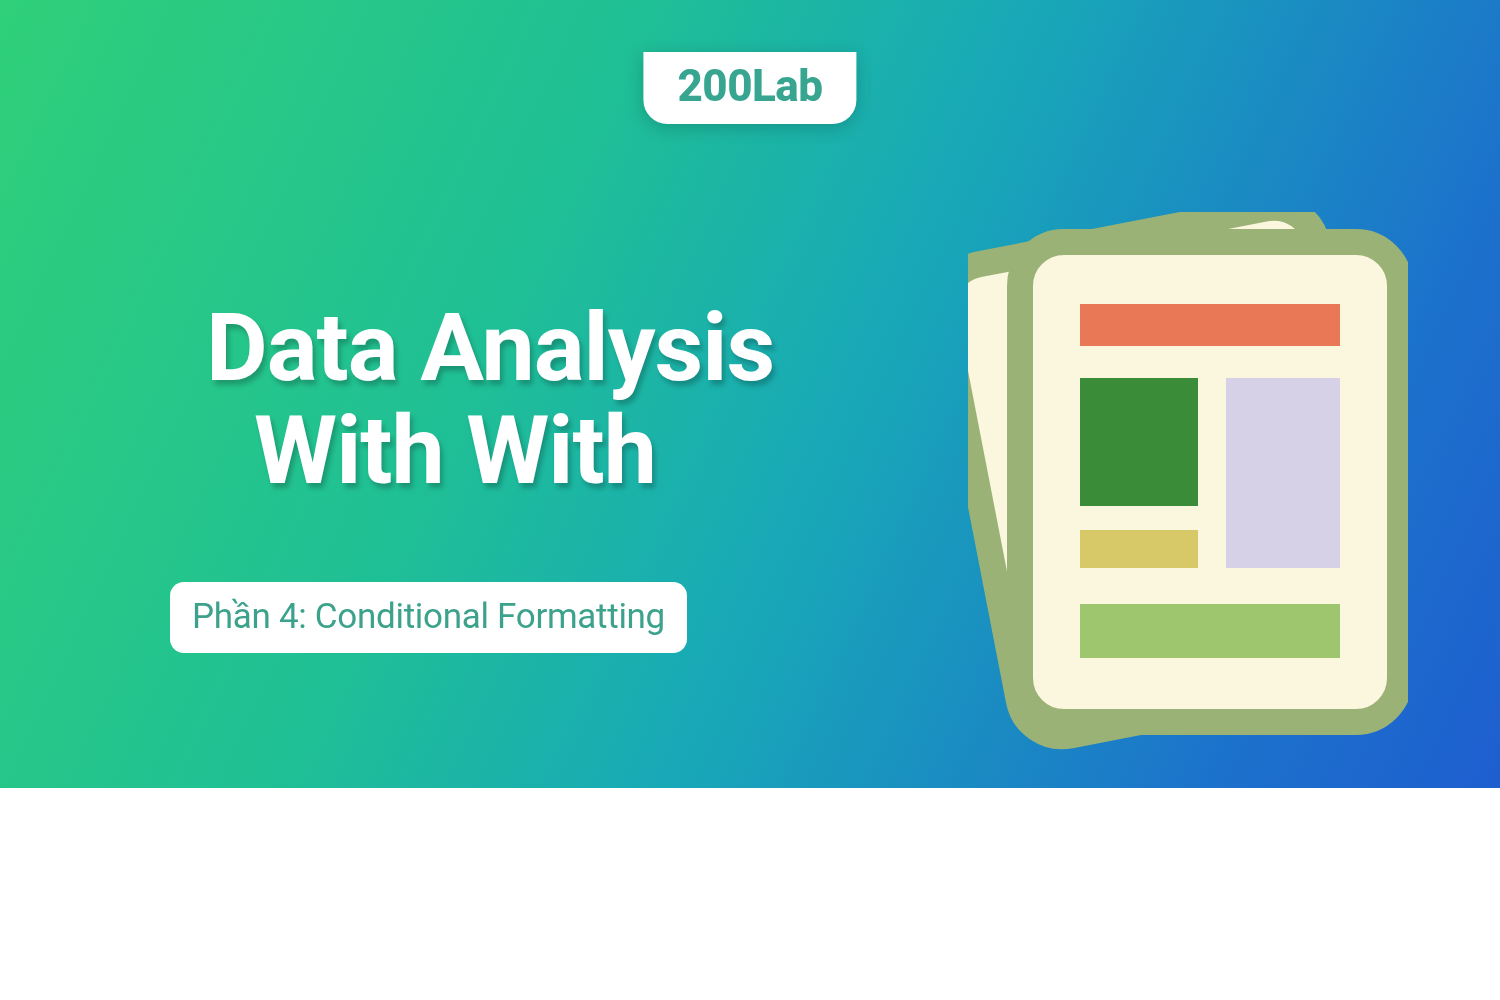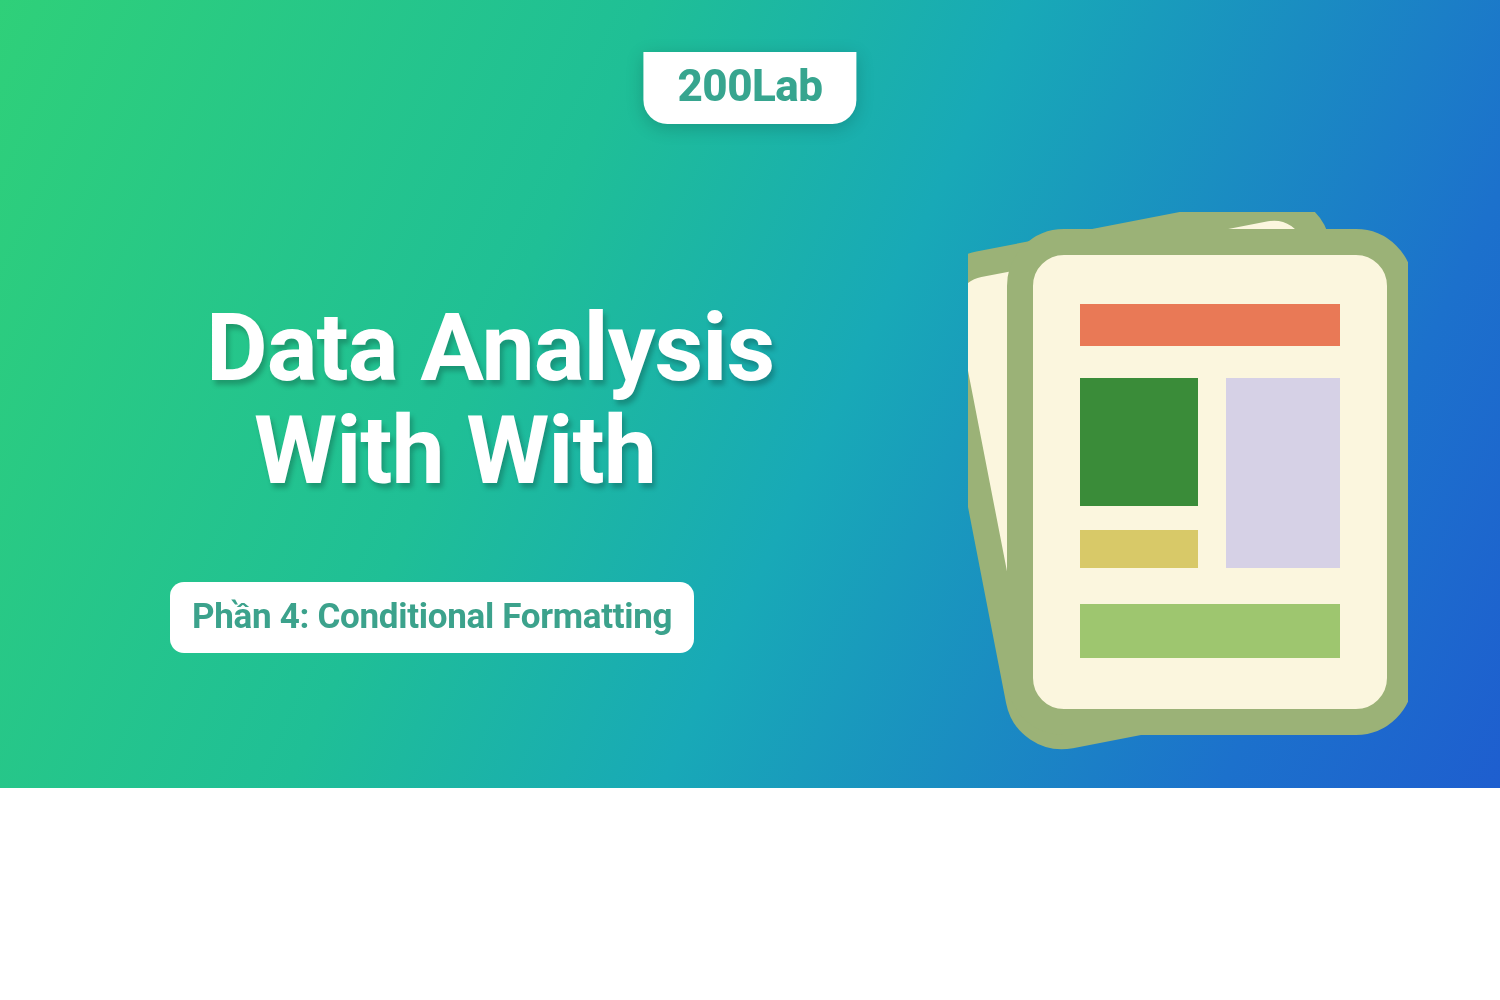--- a/index.html
+++ b/index.html
@@ -52,21 +52,21 @@
       margin-left: 36px;
     }
     .headline .line2 { padding-left: 48px; }
     .subtitle-pill {
       position: absolute;
       left: 92px;
       top: 530px;
       background: #ffffff;
       color: #3ca28c;
       font-size: 35px;
-      font-weight: 700;
+      font-weight: 400;
       border-radius: 14px;
       padding: 14px 22px 16px 22px;
       letter-spacing: -0.3px;
     }
     .illustration {
       position: absolute;
       top: 160px;
       left: 890px;
       width: 440px;
       height: 550px;

